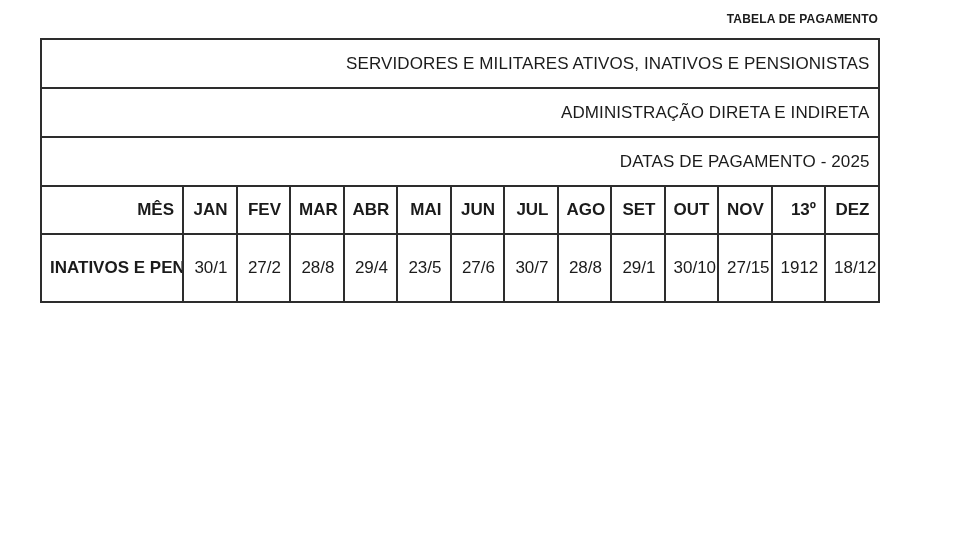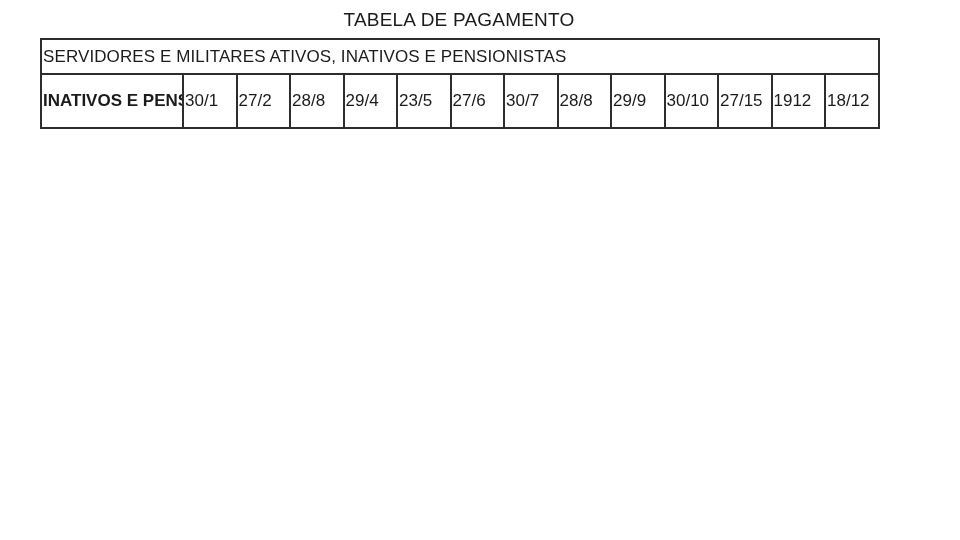--- a/index.html
+++ b/index.html
@@ -13,38 +13,38 @@
     font-family: "Liberation Sans", sans-serif;
     color: #1b1b1b;
     overflow: hidden;
   }
   .wrap {
     margin-left: 40px;
     width: 838px;
     padding-top: 10px;
   }
   .doc-title {
-    text-align: center;
-    font-size: 19px;
-    font-weight: normal;
+    text-align: right;
+    font-size: 12px;
+    font-weight: bold;
     letter-spacing: 0.2px;
     line-height: 19px;
     margin: 0 0 9px 0;
   }
   table.pay {
     width: 838px;
     border-collapse: collapse;
     table-layout: fixed;
   }
   table.pay td, table.pay th {
     border: 2px solid #2d2d2d;
     font-size: 17px;
-    text-align: left;
+    text-align: right;
     vertical-align: middle;
-    padding: 1px;
+    padding: 8px;
     overflow: hidden;
     white-space: nowrap;
   }
   td.banner {
     height: 31px;
     font-weight: normal;
     letter-spacing: 0.1px;
   }
   tr.hdr th {
     height: 30px;
@@ -81,34 +81,56 @@
       <col style="width:53.5px">
         <col style="width:53.5px">
         <col style="width:53.5px">
         <col style="width:53.5px">
       <col style="width:53.5px">
     </colgroup>
     <tbody>
       <tr>
         <td class="banner" colspan="14">SERVIDORES E MILITARES ATIVOS, INATIVOS E PENSIONISTAS</td>
       </tr>
+      <tr>
+        <td class="banner" colspan="14">ADMINISTRAÇÃO DIRETA E INDIRETA</td>
+      </tr>
+      <tr>
+        <td class="banner" colspan="14">DATAS DE PAGAMENTO - 2025</td>
+      </tr>
 
+      <tr class="hdr">
+        <th class="rowlabel">MÊS</th>
+        <th>JAN</th>
+        <th>FEV</th>
+        <th>MAR</th>
+        <th>ABR</th>
+        <th>MAI</th>
+        <th>JUN</th>
+        <th>JUL</th>
+        <th>AGO</th>
+        <th>SET</th>
+        <th>OUT</th>
+        <th>NOV</th>
+        <th>13º</th>
+        <th>DEZ</th>
+      </tr>
 
 
       <tr class="r-inativos">
         <th class="rowlabel">INATIVOS E PENSIONISTAS</th>
         <td class="datecell">30/1</td>
         <td class="datecell">27/2</td>
         <td class="datecell">28/8</td>
         <td class="datecell">29/4</td>
         <td class="datecell">23/5</td>
         <td class="datecell">27/6</td>
         <td class="datecell">30/7</td>
         <td class="datecell">28/8</td>
-        <td class="datecell">29/9</td>
+        <td class="datecell">29/1</td>
         <td class="datecell">30/10</td>
         <td class="datecell">27/15</td>
         <td class="datecell">1912</td>
         <td class="datecell">18/12</td>
       </tr>
     </tbody>
   </table>
 </div>
 
 </body></html>

